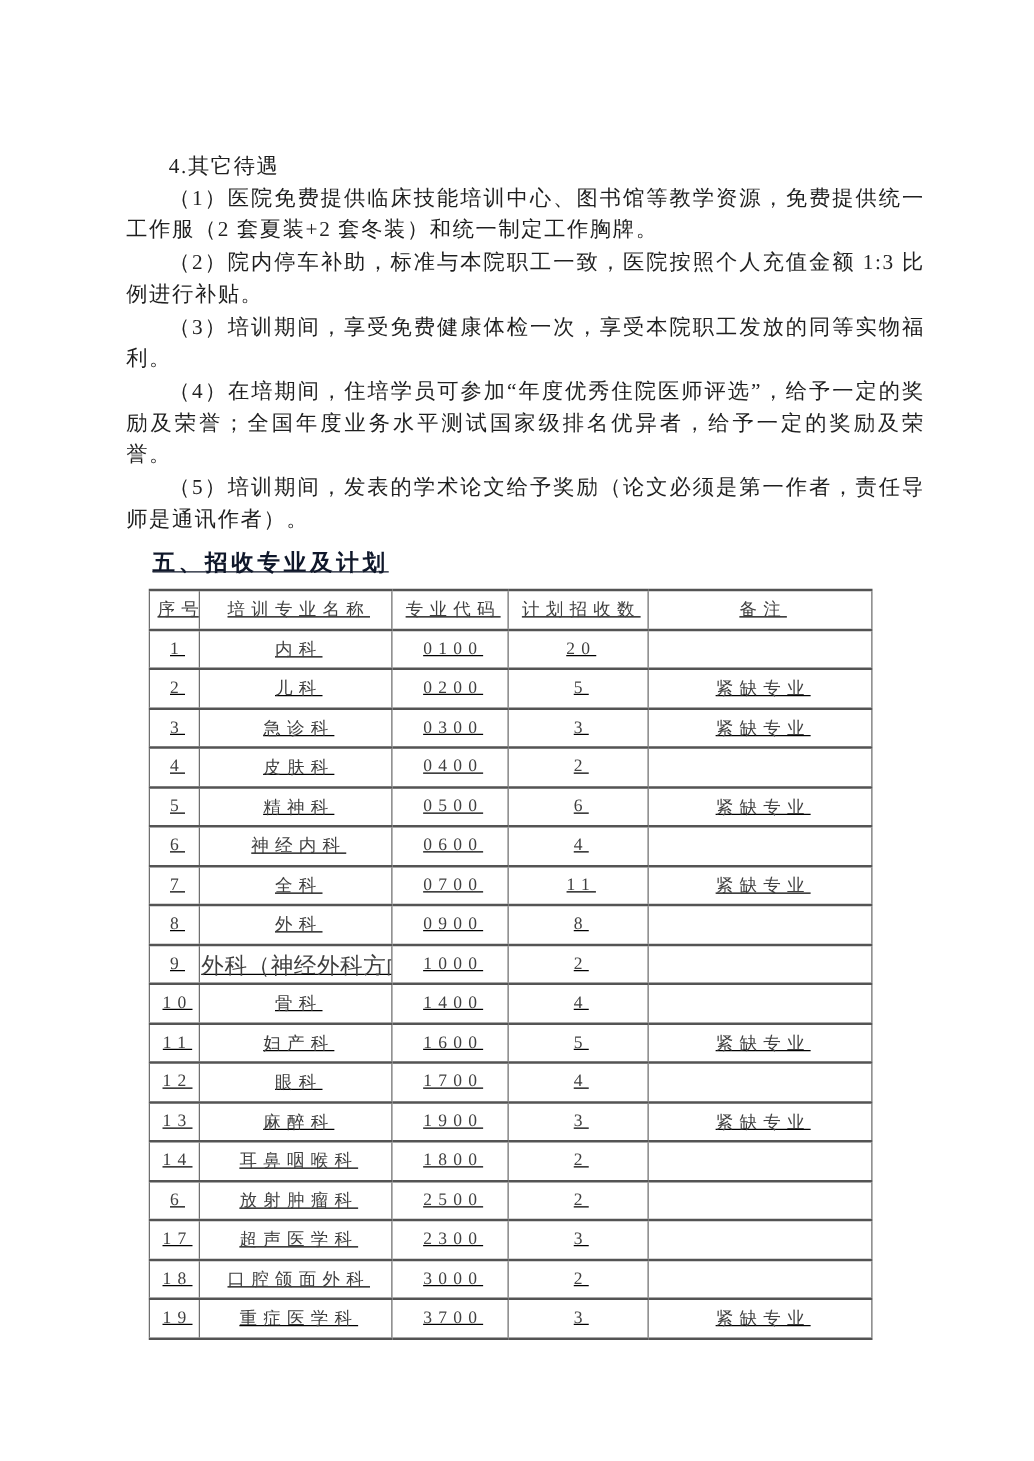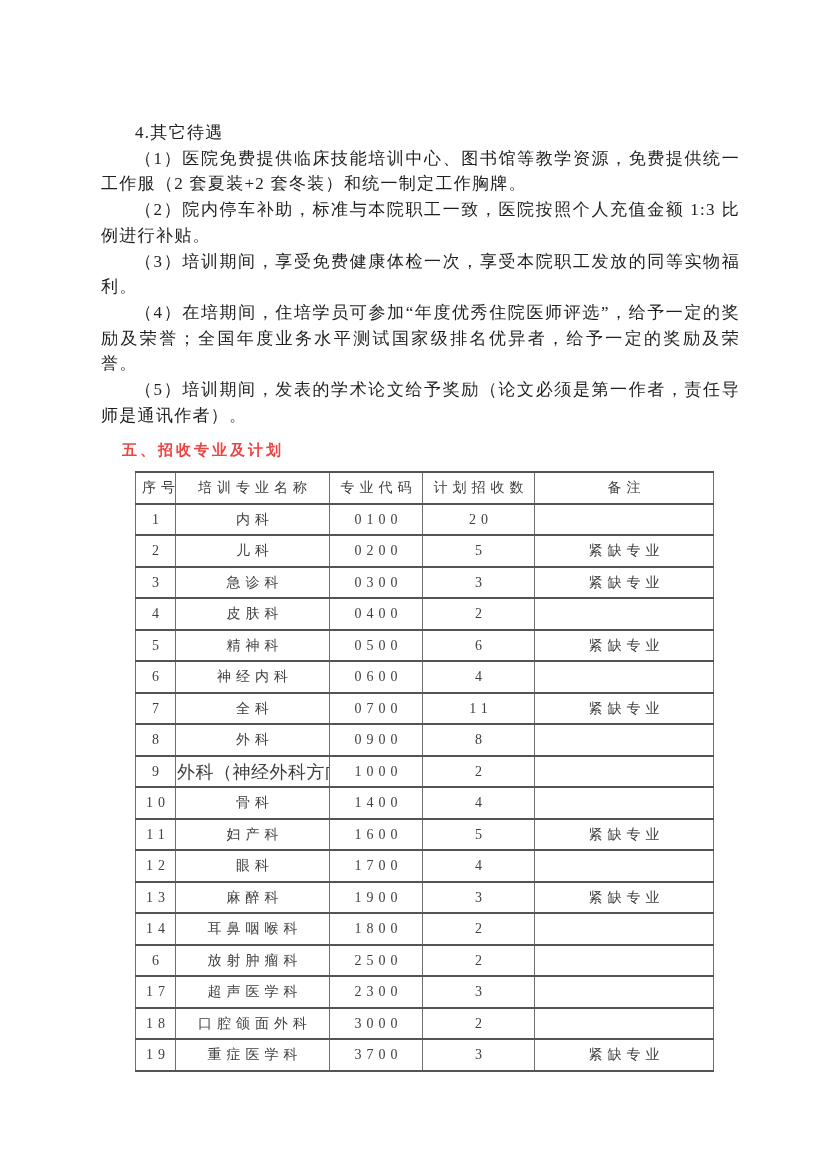--- a/index.html
+++ b/index.html
@@ -23,30 +23,32 @@
     line-height: 25.7px;
     letter-spacing: 1.3px;
     color: #1f1f1f;
     text-indent: 2em;
     text-align: justify;
   }
   .heading {
     margin: 7px 0 0 21px;
     font-family: "Liberation Sans", "DejaVu Sans", sans-serif;
     font-weight: bold;
-    font-size: 15px;
+    font-size: 18px;
     letter-spacing: 3px;
     line-height: 30px;
-    color: #ef4444;
+    color: #0f172a;
+    text-decoration: underline;
   }
   table.spec-table {
-    margin: 6px 0 0 34px;
+    margin: 6px 0 0 18px;
     width: 578px;
     table-layout: fixed;
     border-collapse: collapse;
+    text-decoration: underline;
   }
   .spec-table th, .spec-table td {
     border-left: 1px solid #6f6f6f;
     border-right: 1px solid #6f6f6f;
     border-top: 2px solid #545454;
     border-bottom: 2px solid #545454;
     height: 29.5px;
     padding: 0 1px;
     font-size: 14px;
     font-weight: normal;

